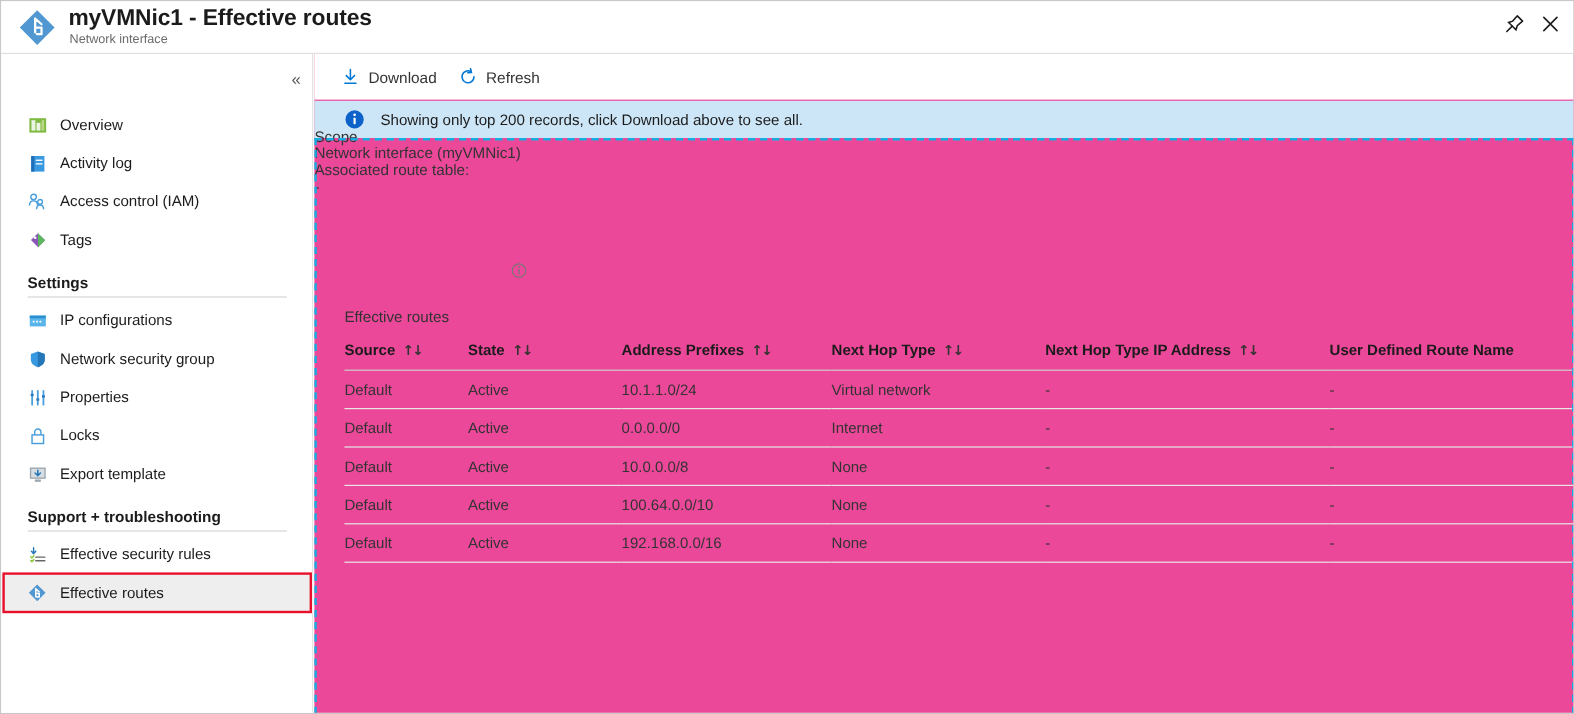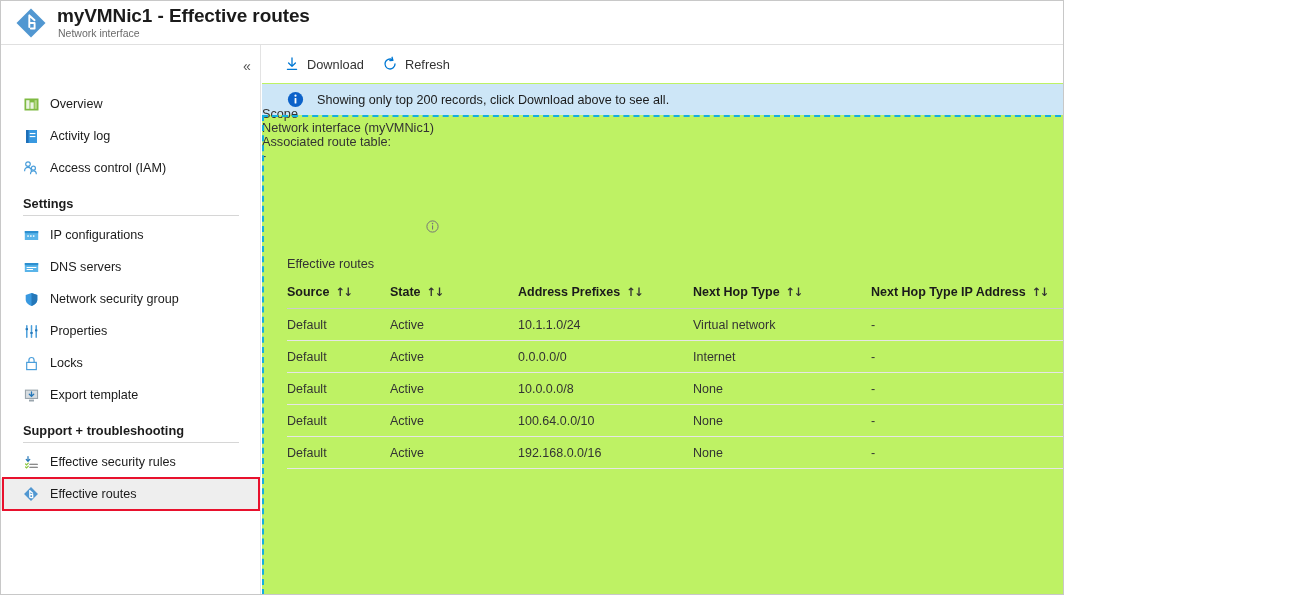--- a/index.html
+++ b/index.html
@@ -6,21 +6,21 @@
   html, body {
     margin: 0; padding: 0;
     width: 1312px; height: 595px;
     overflow: hidden;
     background: #ffffff;
     font-family: "Liberation Sans", sans-serif;
     -webkit-font-smoothing: antialiased;
   }
   #root {
     position: relative;
-    width: 1064px;
+    width: 1312px;
     height: 595px;
     background: #ffffff;
     border: 1px solid #c8c8c8;
     overflow: hidden;
     padding-left: 28px;
   }
 
   
   .hdr {
     position: absolute;
@@ -149,21 +149,21 @@
     height: 1px;
     background: #d6d6d6;
     margin-bottom: 3px;
   }
 
   
   .main {
     position: absolute;
     left: 261px; top: 44px;
     width: 1050px; height: 550px;
-    background: #bef264;
+    background: #ec4899;
   }
   .cmdbar {
     position: absolute;
     left: 0; top: 0;
     width: 1050px; height: 38px;
     background: #ffffff;
   }
   .cmd {
     position: absolute;
     top: 9px;
@@ -344,48 +344,47 @@
               <circle cx="5" cy="4.1" r="2.3"></circle>
               <path d="M1.6 11.3 C1.6 8.6 3.1 7.4 5 7.4 C6.9 7.4 8.4 8.6 8.4 11.3"></path>
               <circle cx="10.4" cy="8.2" r="2"></circle>
               <path d="M7.5 14.3 C7.5 11.9 8.8 10.9 10.4 10.9 C12 10.9 13.3 11.9 13.3 14.3"></path>
             </g>
           </svg>
         </span>
         <span class="lbl">Access control (IAM)</span>
       </div>
 
+      <div class="nav-item">
+        <span class="ico">
+          <svg width="15" height="15" viewBox="0 0 15 15">
+            <path d="M7.6 1.3 L13.6 7.3 L7.8 13.1 L1.8 7.1 Z" fill="#8a56b8"></path>
+            <path d="M7.6 1.3 L13.6 7.3 L7.8 13.1 Z" fill="#5bb95b"></path>
+            <circle cx="5.3" cy="5.1" r="1.1" fill="#ffffff"></circle>
+          </svg>
+        </span>
+        <span class="lbl">Tags</span>
+      </div>
 
       <div class="sec-head">Settings</div>
       <div class="sec-rule"></div>
 
       <div class="nav-item">
         <span class="ico">
           <svg width="15" height="15" viewBox="0 0 15 15">
             <rect x="0.8" y="3" width="13.4" height="9" fill="#59b4e9"></rect>
             <rect x="0.8" y="3" width="13.4" height="2.2" fill="#2c8fd0"></rect>
             <rect x="3.3" y="7.3" width="1.5" height="1.5" fill="#ffffff"></rect>
             <rect x="6.1" y="7.3" width="1.5" height="1.5" fill="#ffffff"></rect>
             <rect x="8.9" y="7.3" width="1.5" height="1.5" fill="#ffffff"></rect>
           </svg>
         </span>
         <span class="lbl">IP configurations</span>
       </div>
 
-      <div class="nav-item">
-        <span class="ico">
-          <svg width="15" height="15" viewBox="0 0 15 15">
-            <rect x="0.8" y="3" width="13.4" height="9" fill="#59b4e9"></rect>
-            <rect x="0.8" y="3" width="13.4" height="2.2" fill="#2c8fd0"></rect>
-            <rect x="2.6" y="7" width="9.8" height="1" fill="#ffffff"></rect>
-            <rect x="2.6" y="9" width="6.4" height="1" fill="#ffffff"></rect>
-          </svg>
-        </span>
-        <span class="lbl">DNS servers</span>
-      </div>
 
       <div class="nav-item">
         <span class="ico">
           <svg width="15" height="15" viewBox="0 0 15 15">
             <path d="M7.5 1 L13.3 3.1 L13.3 7.6 C13.3 10.9 10.6 13.1 7.5 14 C4.4 13.1 1.7 10.9 1.7 7.6 L1.7 3.1 Z" fill="#3999e0"></path>
             <path d="M7.5 1 L13.3 3.1 L13.3 7.6 C13.3 10.9 10.6 13.1 7.5 14 Z" fill="#2577b8"></path>
           </svg>
         </span>
         <span class="lbl">Network security group</span>
       </div>

